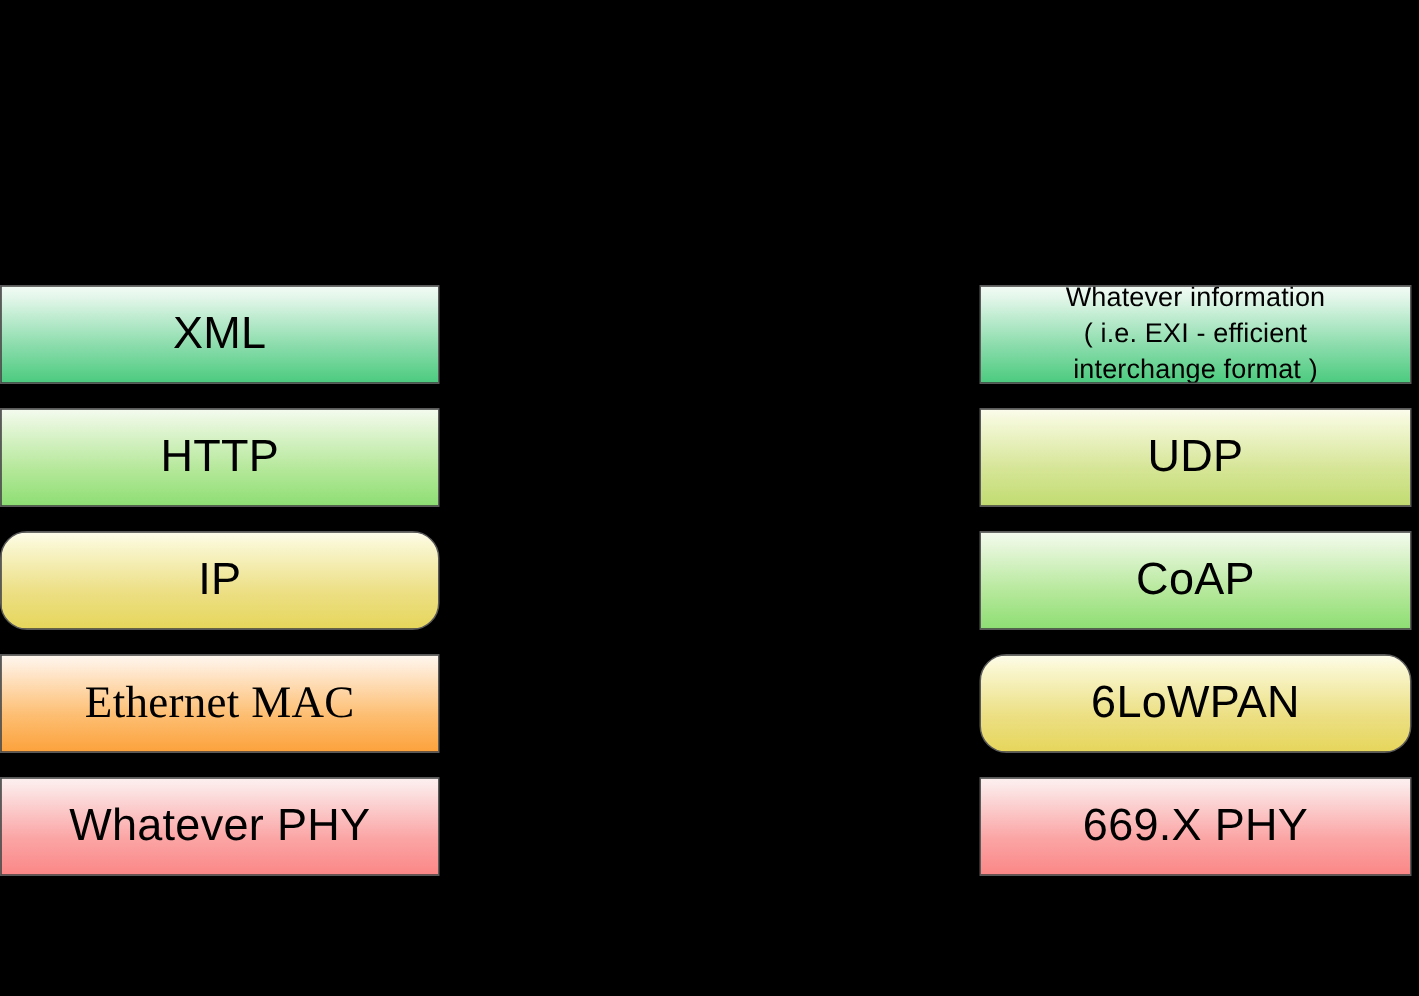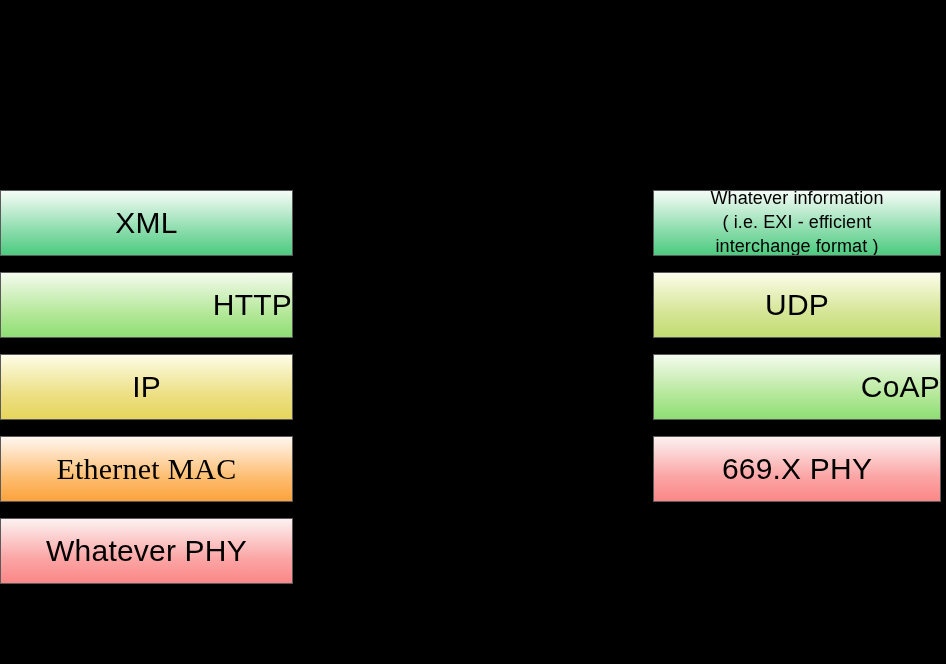--- a/index.html
+++ b/index.html
@@ -50,23 +50,23 @@
   }
   .layer-label.multiline {
     font-size: 18px;
     line-height: 1.32;
     white-space: pre-line;
     letter-spacing: 0.1px;
   }
 
   
   .grad-green   { background: linear-gradient(to bottom, #f2fbf5 0%, #e2f6e9 12%, #8adcab 62%, #4ccb7f 100%); }
-  .grad-lgreen  { background: linear-gradient(to bottom, #f4fbef 0%, #e8f7dd 12%, #b5e89a 62%, #8ede74 100%); justify-content: flex-end; }
+  .grad-lgreen  { background: linear-gradient(to bottom, #f4fbef 0%, #e8f7dd 12%, #b5e89a 62%, #8ede74 100%); }
   .grad-ygreen  { background: linear-gradient(to bottom, #fbfcec 0%, #f4f8d8 12%, #d5e596 62%, #c2dc71 100%); }
-  .grad-yellow  { background: linear-gradient(to bottom, #fdfcea 0%, #faf7d2 12%, #ecdf84 62%, #e6d65c 100%); }
+  .grad-yellow  { background: linear-gradient(to bottom, #fdfcea 0%, #faf7d2 12%, #ecdf84 62%, #e6d65c 100%); border-radius: 18px; }
   .grad-orange  { background: linear-gradient(to bottom, #fff7ee 0%, #ffecd8 12%, #fdbe72 62%, #fca23c 100%); font-family: Liberation Serif, serif; }
   .grad-pink    { background: linear-gradient(to bottom, #fdf0f0 0%, #fce3e3 12%, #fba5a5 62%, #fb8787 100%); }
 </style>
 </head>
 <body>
 
 <div id="canvas">
   <div class="stack" id="stack-left">
       <div class="layer-box grad-green">
         <span class="layer-label">XML</span>
@@ -89,17 +89,20 @@
         <span class="layer-label multiline">Whatever information
 ( i.e. EXI - efficient
 interchange format )</span>
       </div>
       <div class="layer-box grad-ygreen">
         <span class="layer-label">UDP</span>
       </div>
       <div class="layer-box grad-lgreen">
         <span class="layer-label">CoAP</span>
       </div>
+      <div class="layer-box grad-yellow">
+        <span class="layer-label">6LoWPAN</span>
+      </div>
       <div class="layer-box grad-pink">
         <span class="layer-label">669.X PHY</span>
       </div>
     </div>
 </div>
 
 </body></html>

